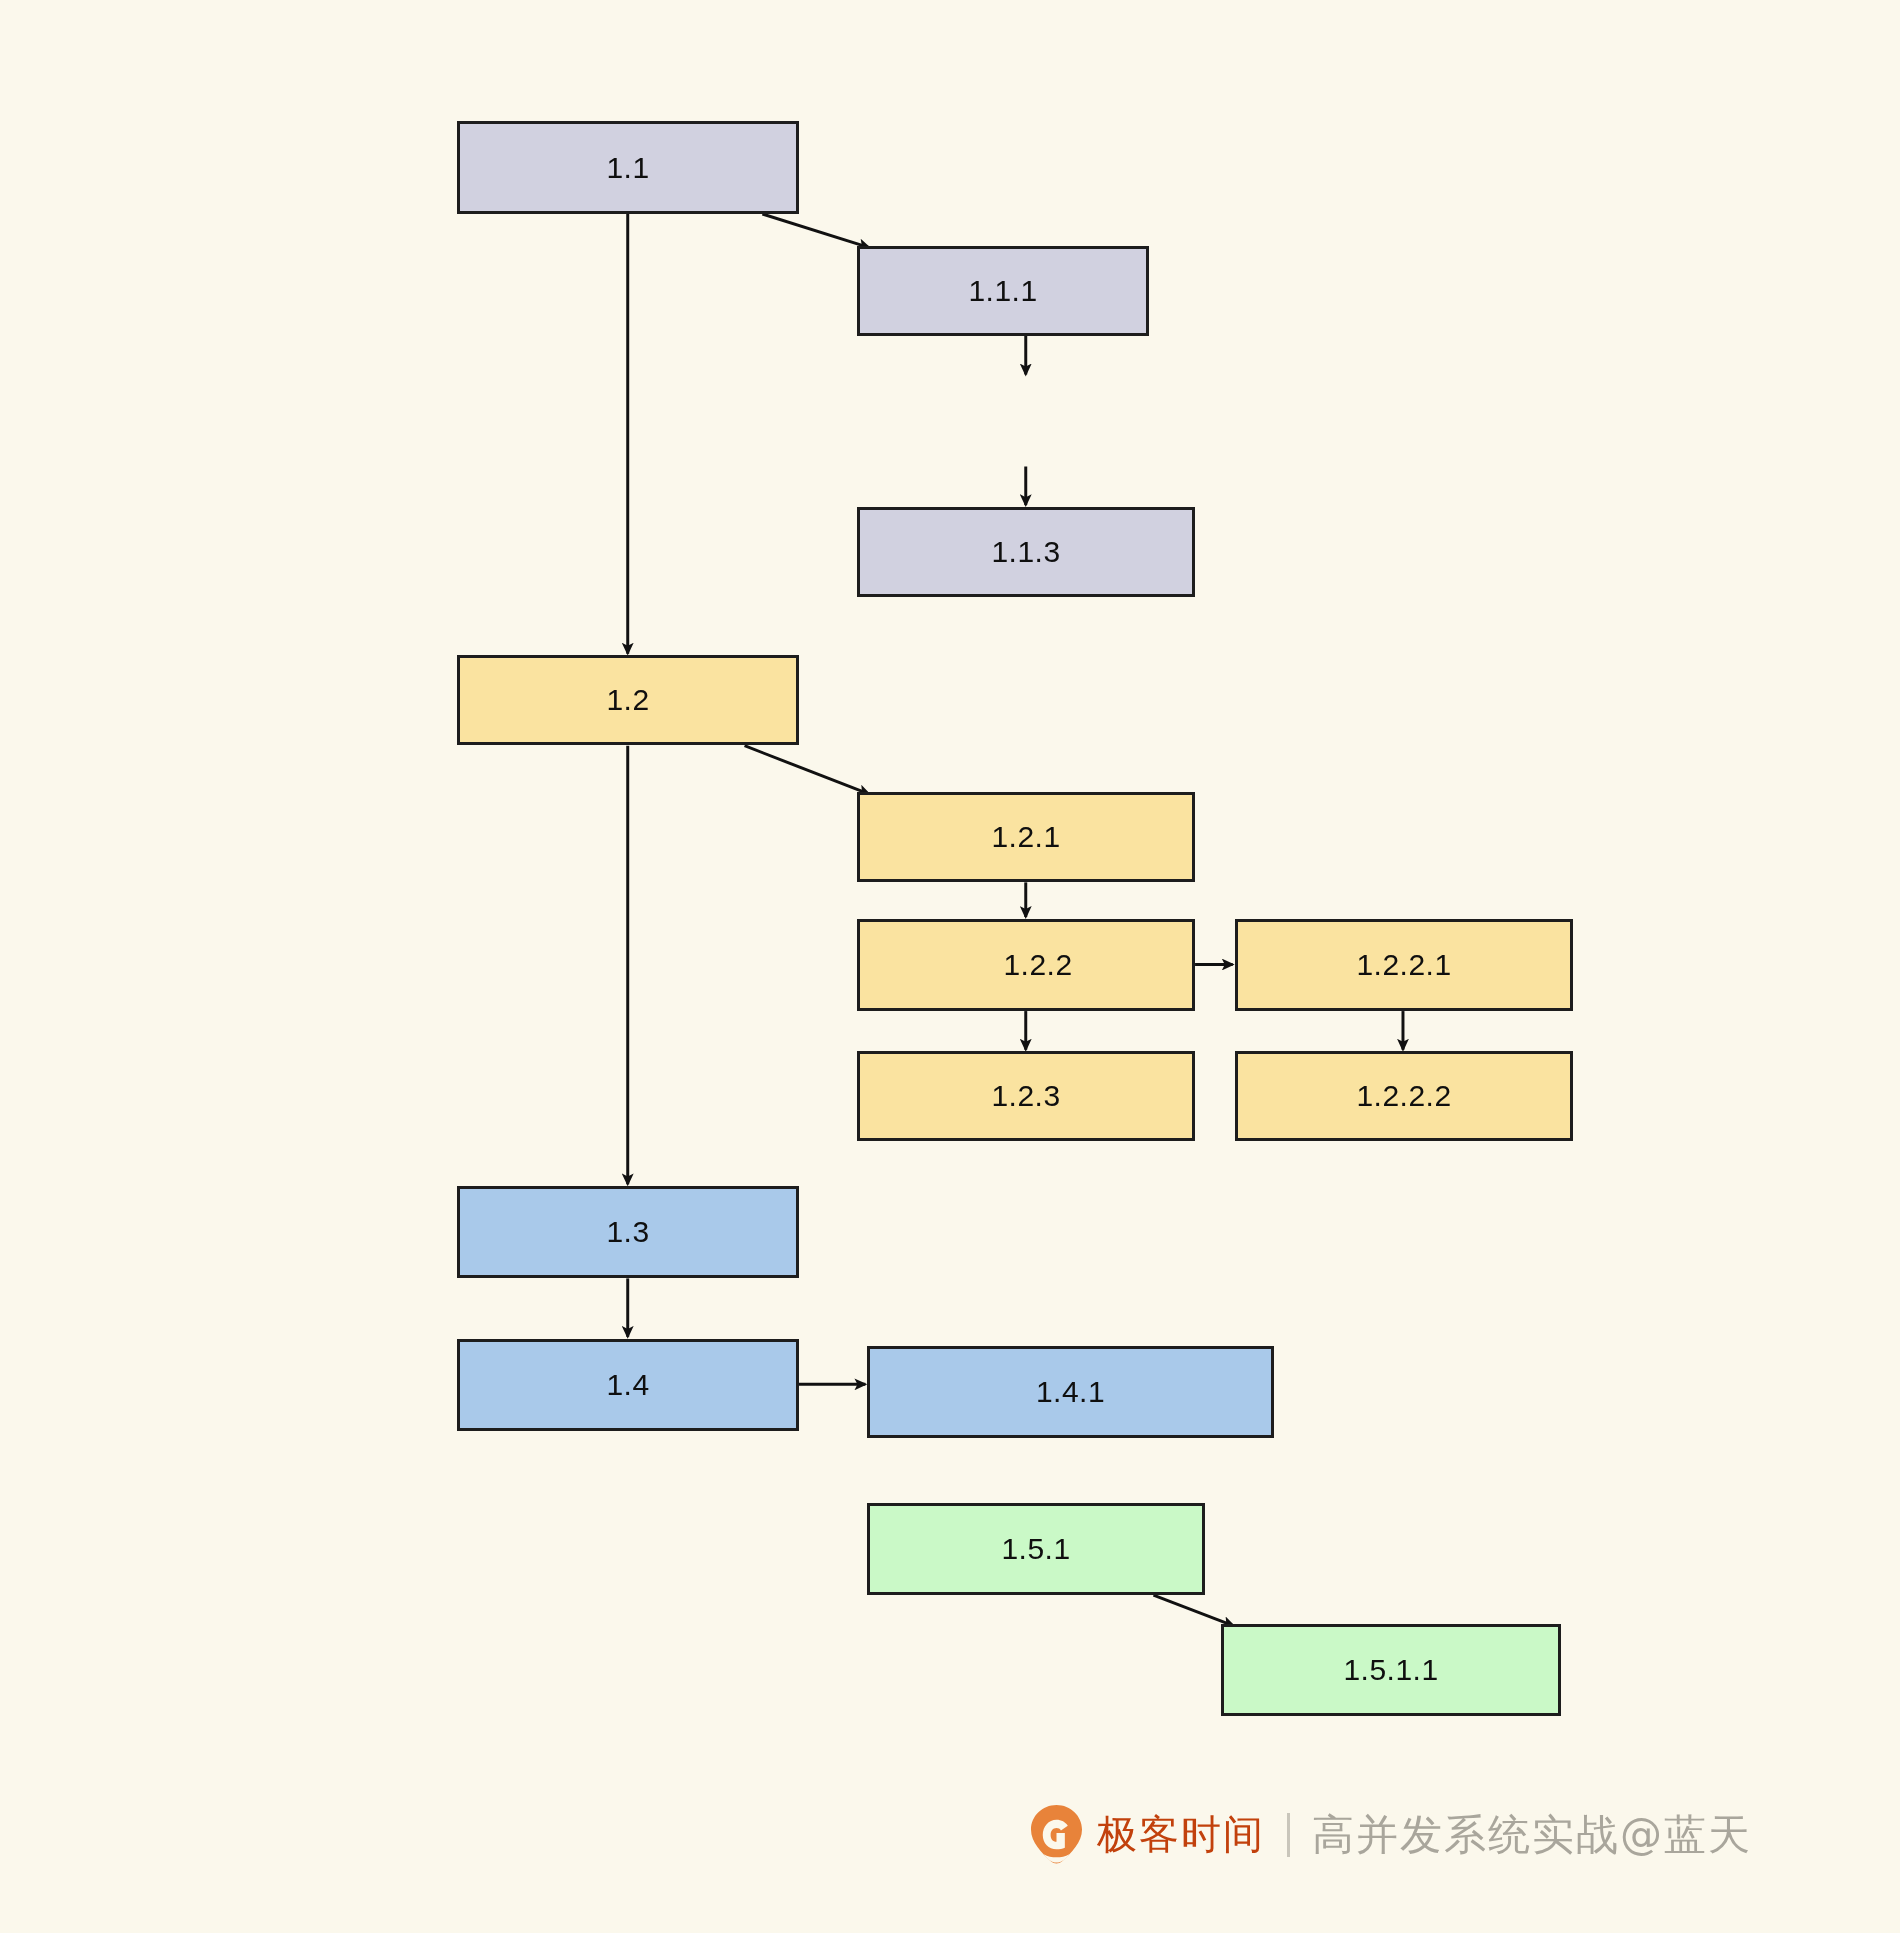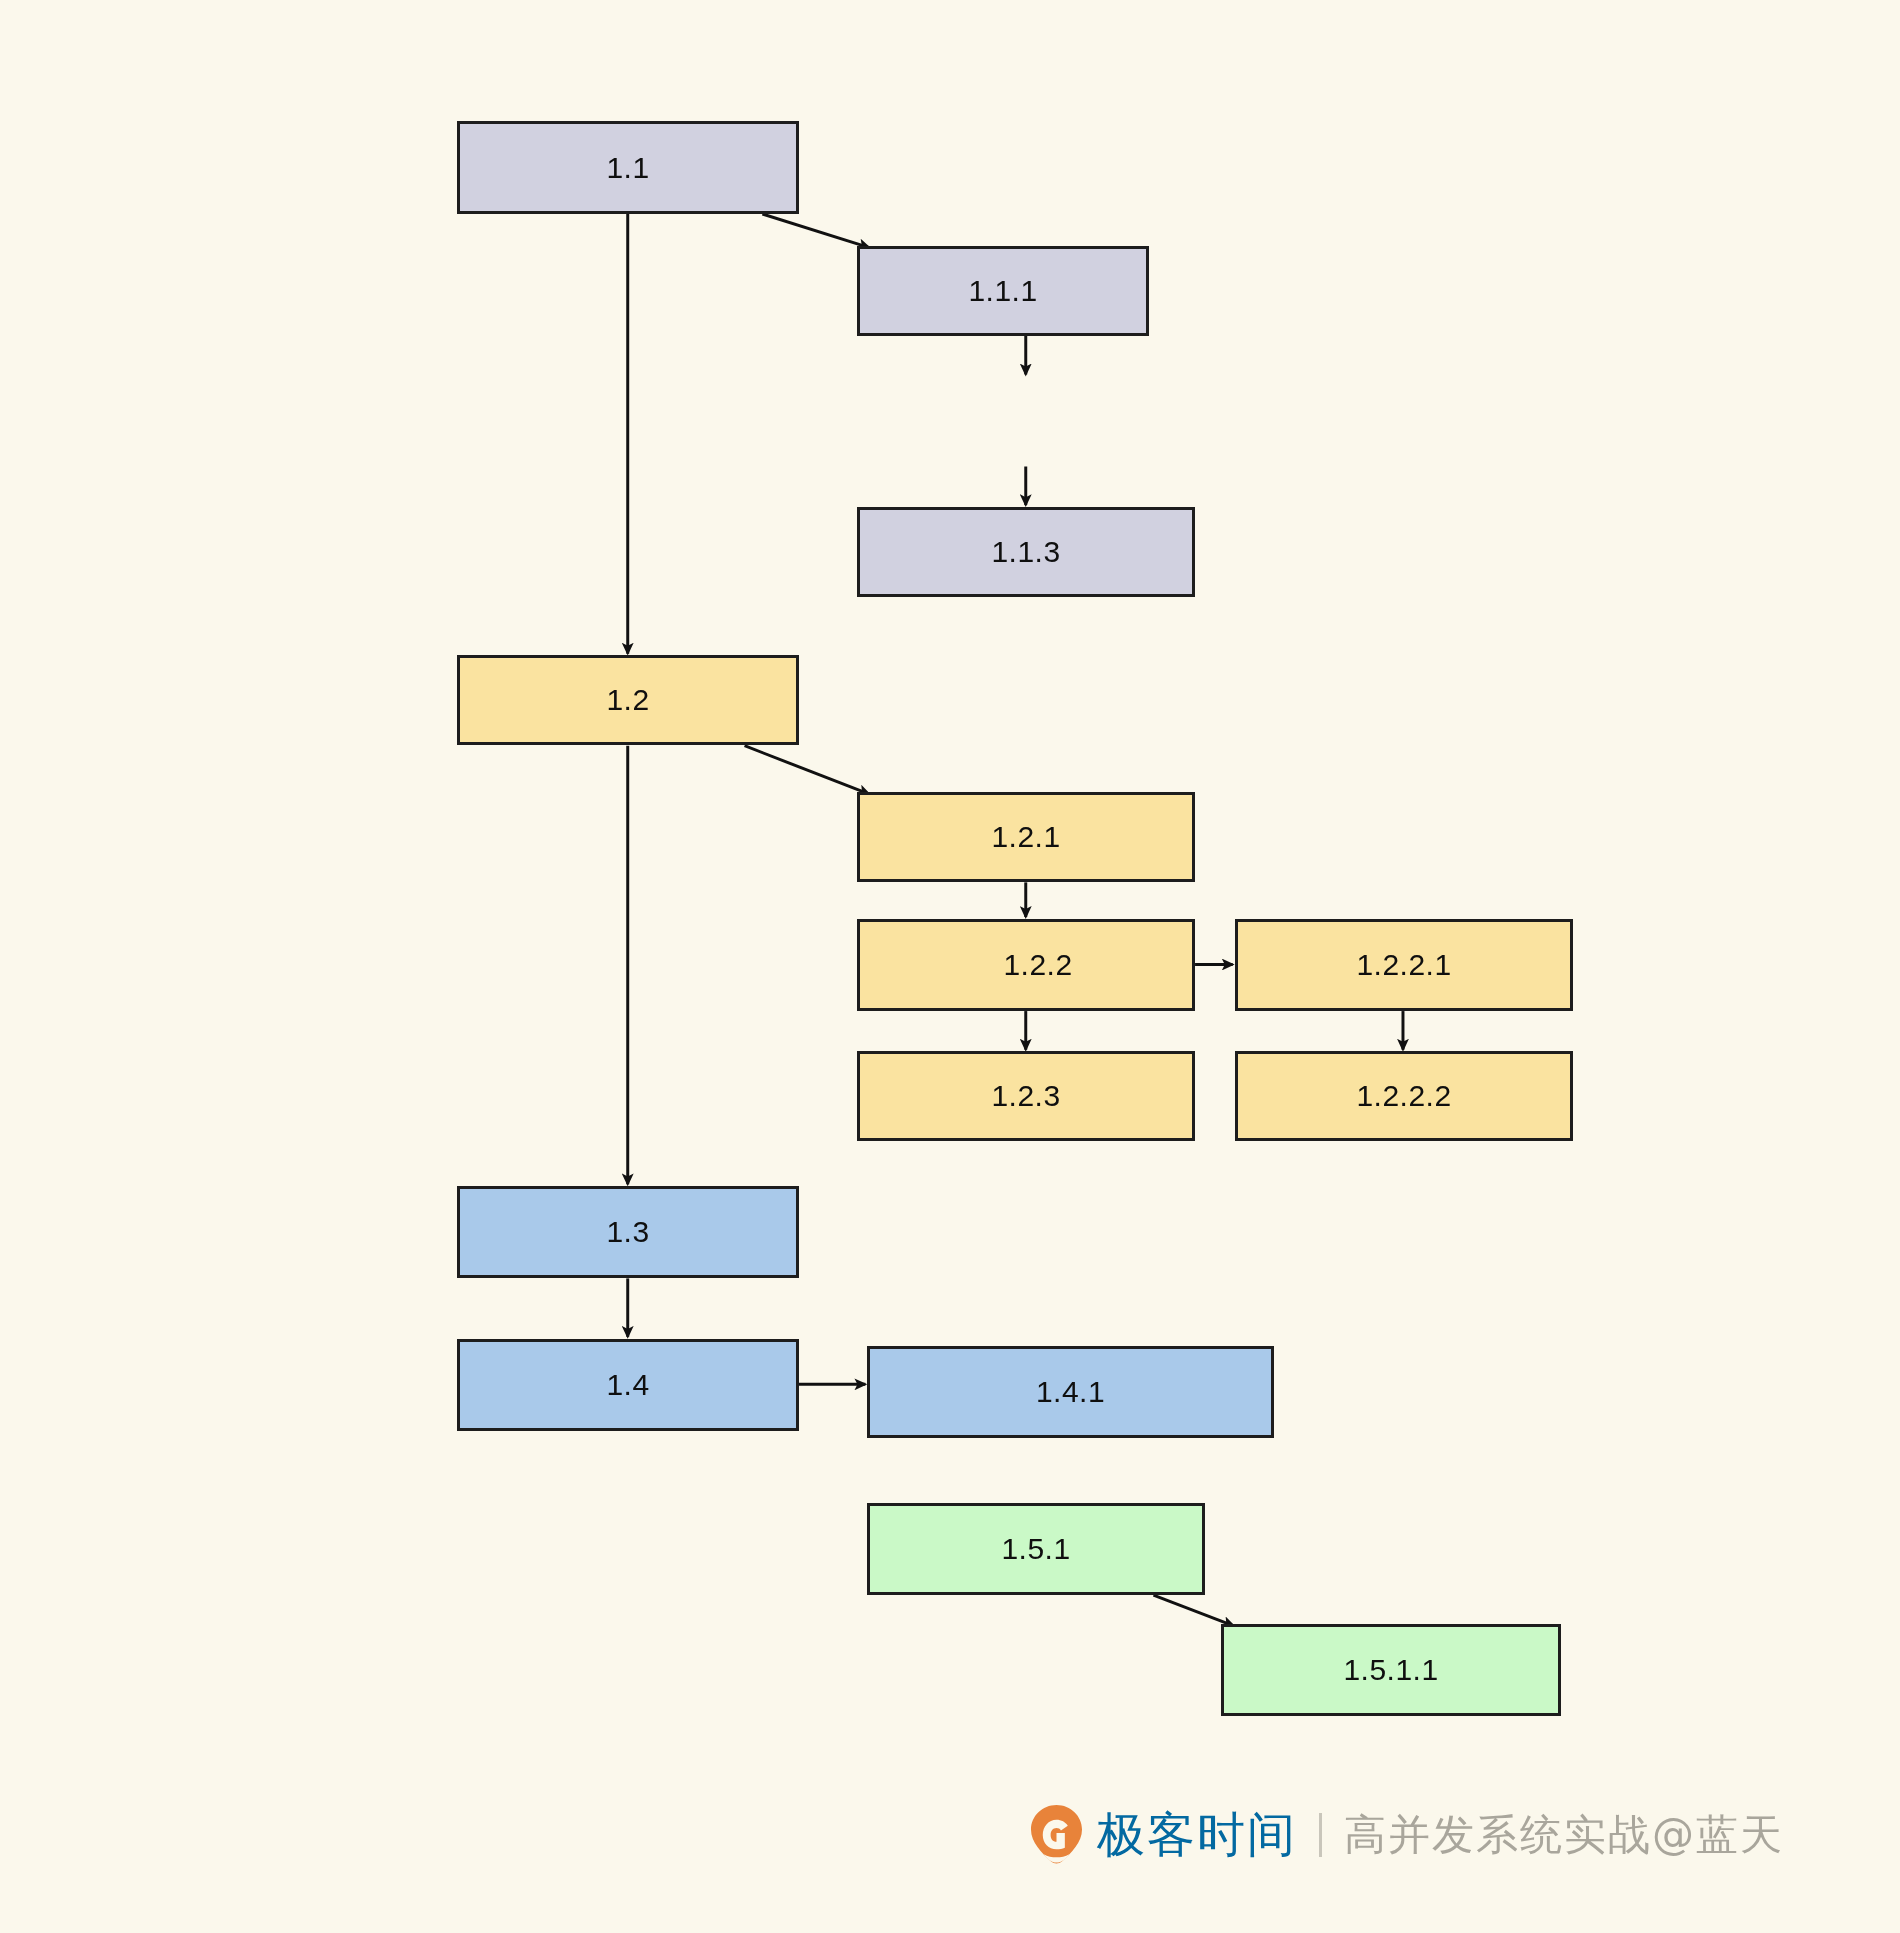--- a/index.html
+++ b/index.html
@@ -53,22 +53,22 @@
     height: 69px;
   }
   .wm-logo {
     width: 53px;
     height: 61px;
     position: relative;
     margin-right: 14px;
     flex: none;
   }
   .wm-brand {
-    font-size: 48px;
-    color: #0369a1;
+    font-size: 40px;
+    color: #c2410c;
     letter-spacing: 2px;
     font-family: "DejaVu Sans", "Liberation Sans", sans-serif;
     white-space: nowrap;
   }
   .wm-divider {
     width: 3px;
     height: 44px;
     background: #c9c6bb;
     margin: 0 22px;
     flex: none;

